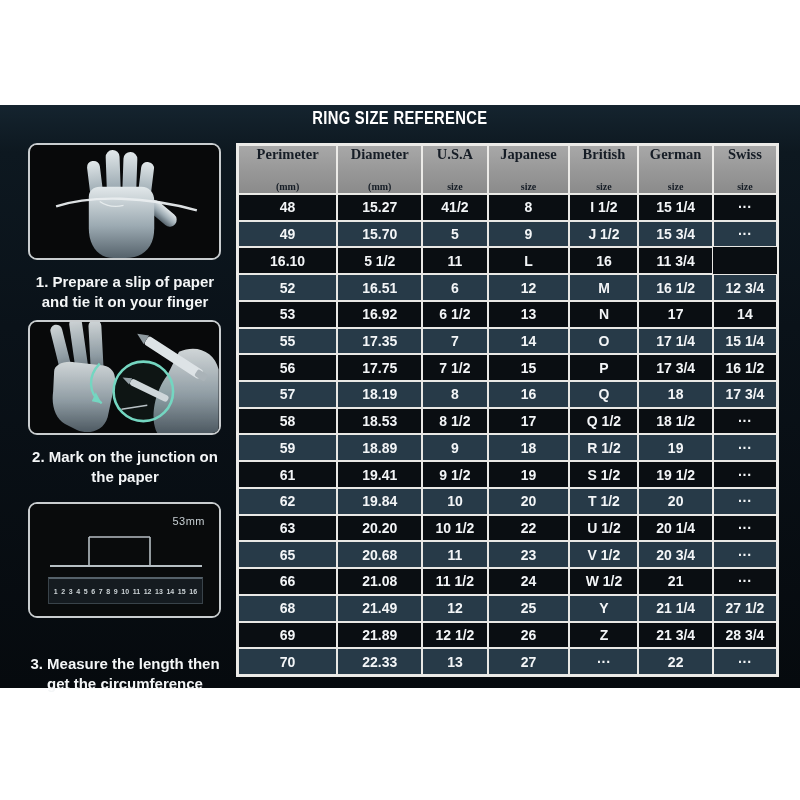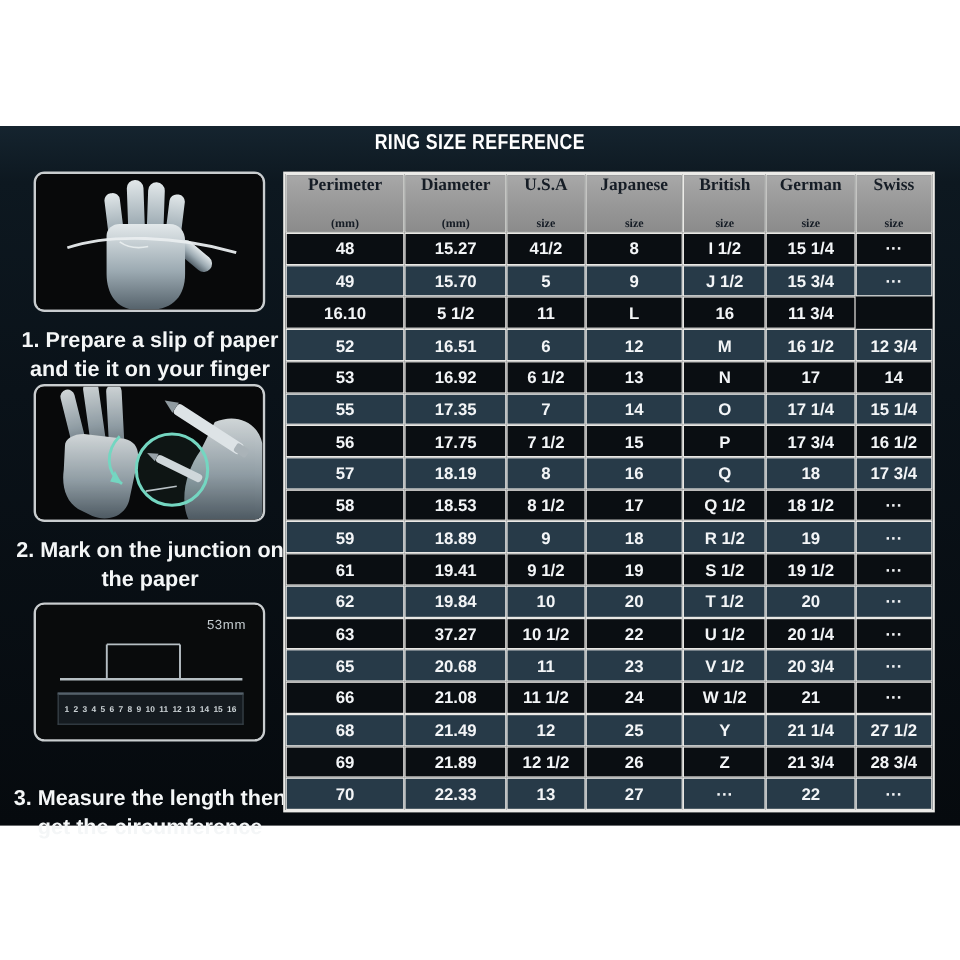--- a/index.html
+++ b/index.html
@@ -10,21 +10,21 @@
   
   .title-wrap{position:absolute;left:0;right:0;top:3px;text-align:center;}
   .title{display:inline-block;color:#ffffff;font-size:18px;font-weight:700;letter-spacing:.4px;
          transform:scaleX(.82);transform-origin:center;white-space:nowrap;}
   
   .photo-box{position:absolute;left:28px;width:193px;background:#090b0c;border:2px solid #c9cdcf;
              border-radius:9px;overflow:hidden;box-sizing:border-box;}
   .pb1{top:38px;height:117px;} .pb2{top:215px;height:115px;} .pb3{top:397px;height:116px;}
   .photo-box svg{display:block;width:100%;height:100%;}
   .caption{position:absolute;left:0;width:250px;text-align:center;color:#f4f6f7;
-           font-size:18px;font-weight:700;line-height:1.32;}
+           font-size:15px;font-weight:700;line-height:1.32;}
   .cap1{top:167px;} .cap2{top:342px;} .cap3{top:549px;}
   
   .diagram{position:relative;width:100%;height:100%;background:#090b0c;}
   .len-label{position:absolute;top:11px;left:0;right:14px;text-align:right;color:#c6ced2;
              font-size:11px;font-weight:400;letter-spacing:.5px;}
   .diagram svg.lines{position:absolute;left:0;top:0;width:100%;height:100%;}
   .ruler{position:absolute;left:18px;right:16px;top:73px;height:27px;background:#151b20;
          border:1px solid #39434a;border-top:2px solid #55616a;box-sizing:border-box;
          display:flex;align-items:center;justify-content:space-around;padding:0 3px;}
   .ruler span{color:#ccd3d6;font-size:7px;font-weight:700;line-height:1;}
@@ -282,21 +282,21 @@
             <div class="td">62</div>
             <div class="td">19.84</div>
             <div class="td">10</div>
             <div class="td">20</div>
             <div class="td">T 1/2</div>
             <div class="td">20</div>
             <div class="td">···</div>
           </div>
           <div class="tr dark">
             <div class="td">63</div>
-            <div class="td">37.27</div>
+            <div class="td">20.20</div>
             <div class="td">10 1/2</div>
             <div class="td">22</div>
             <div class="td">U 1/2</div>
             <div class="td">20 1/4</div>
             <div class="td">···</div>
           </div>
           <div class="tr light">
             <div class="td">65</div>
             <div class="td">20.68</div>
             <div class="td">11</div>

